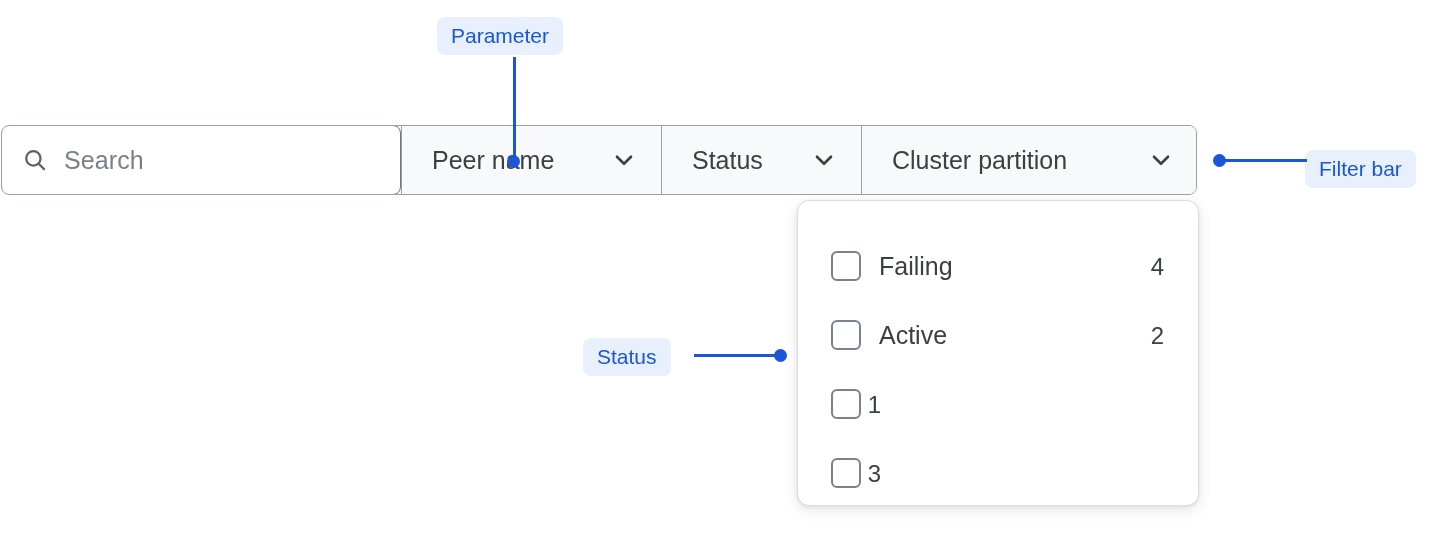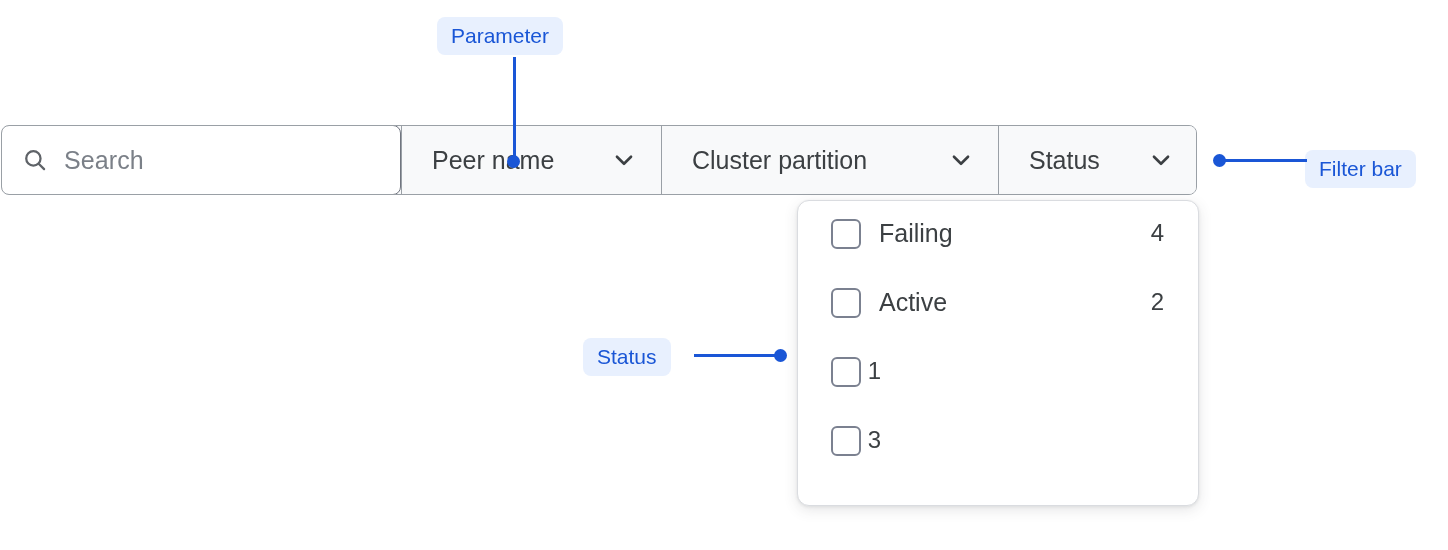--- a/index.html
+++ b/index.html
@@ -101,21 +101,21 @@
     box-sizing: border-box;
     box-shadow: 0 4px 14px rgba(60,64,67,0.13), 0 1px 3px rgba(60,64,67,0.10);
     padding: 14px 0;
     display: flex;
     flex-direction: column;
     justify-content: space-around;
   }
   .dd-item {
     height: 62px;
     display: flex;
-    align-items: flex-start;
+    align-items: flex-end;
     padding: 0 34px 0 33px;
     box-sizing: border-box;
     cursor: default;
   }
   .cbox {
     width: 30px;
     height: 30px;
     flex: 0 0 30px;
     border: 2px solid #7b8190;
     border-radius: 6px;
@@ -195,38 +195,38 @@
 
   <div class="filter-seg seg-peer">
     <span class="seg-label">Peer name</span>
     <span class="chev">
       <svg viewBox="0 0 24 24" width="26" height="26" fill="none" stroke="currentColor" stroke-width="2.4" stroke-linecap="round" stroke-linejoin="round">
         <polyline points="5.5,9 12,15.5 18.5,9"></polyline>
       </svg>
     </span>
   </div>
 
+  <div class="filter-seg seg-status">
+    <span class="seg-label">Status</span>
+    <span class="chev">
+      <svg viewBox="0 0 24 24" width="26" height="26" fill="none" stroke="currentColor" stroke-width="2.4" stroke-linecap="round" stroke-linejoin="round">
+        <polyline points="5.5,9 12,15.5 18.5,9"></polyline>
+      </svg>
+    </span>
+  </div>
+
   <div class="filter-seg seg-partition">
     <span class="seg-label">Cluster partition</span>
     <span class="chev">
       <svg viewBox="0 0 24 24" width="26" height="26" fill="none" stroke="currentColor" stroke-width="2.4" stroke-linecap="round" stroke-linejoin="round">
         <polyline points="5.5,9 12,15.5 18.5,9"></polyline>
       </svg>
     </span>
   </div>
 
-  <div class="filter-seg seg-status">
-    <span class="seg-label">Status</span>
-    <span class="chev">
-      <svg viewBox="0 0 24 24" width="26" height="26" fill="none" stroke="currentColor" stroke-width="2.4" stroke-linecap="round" stroke-linejoin="round">
-        <polyline points="5.5,9 12,15.5 18.5,9"></polyline>
-      </svg>
-    </span>
-  </div>
-
 </div>
 
 <div class="dropdown">
 
   <div class="dd-item">
     <span class="cbox"></span>
     <span class="dd-label">Failing</span>
     <span class="dd-count">4</span>
   </div>
 

